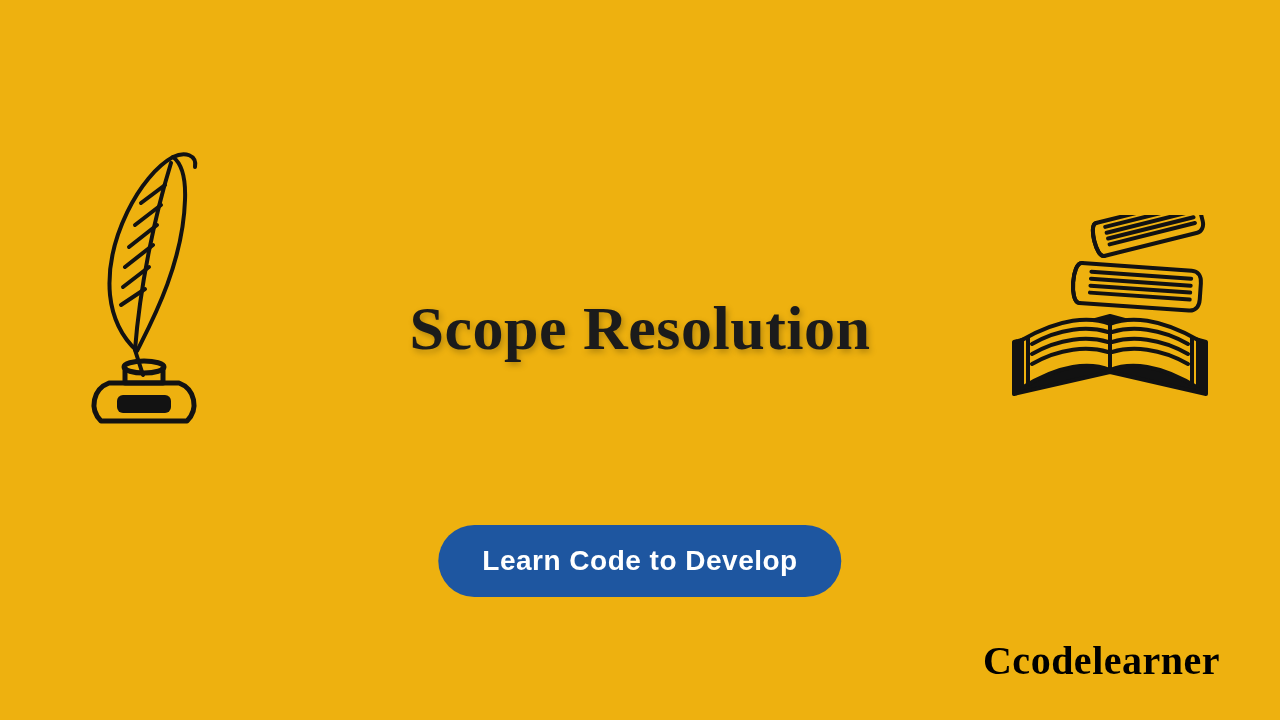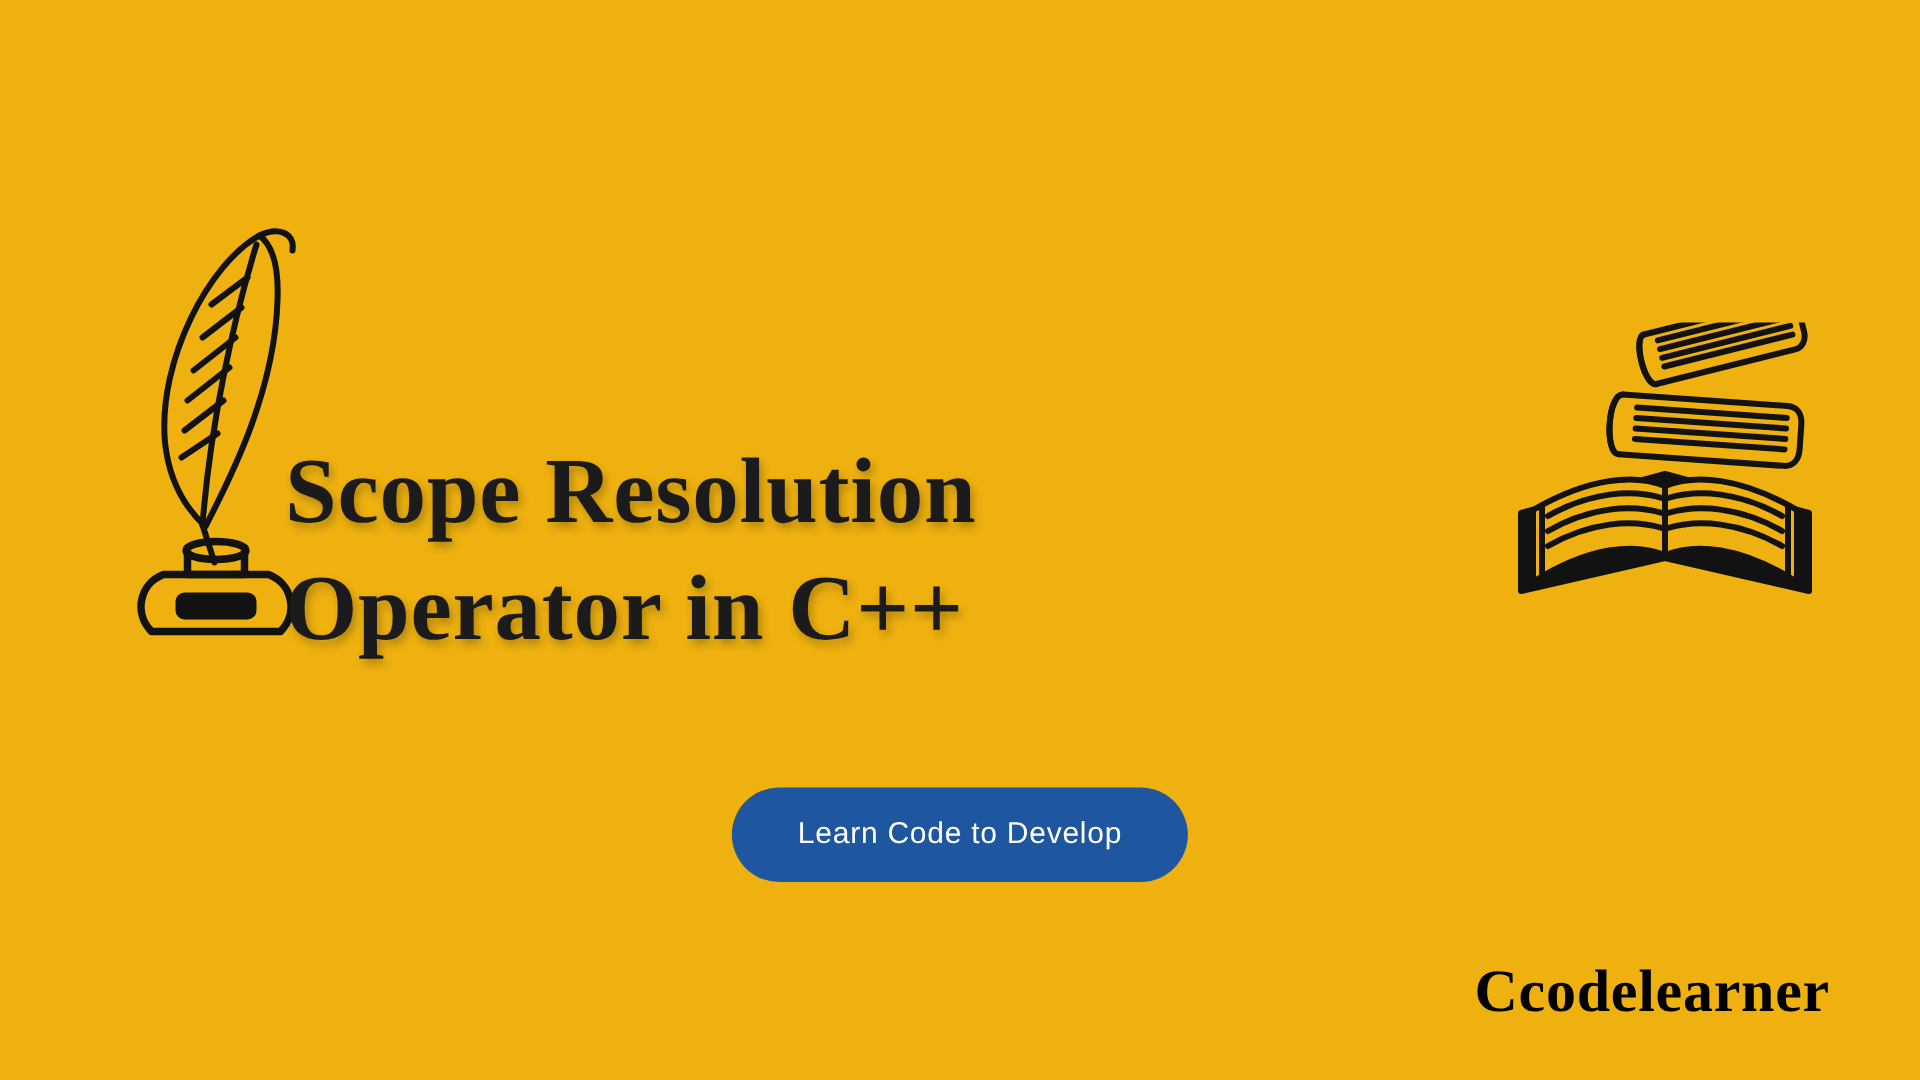--- a/index.html
+++ b/index.html
@@ -7,39 +7,39 @@
   body {
     background: #EEB10F;
     position: relative;
     font-family: Georgia, 'Times New Roman', serif;
   }
   .title {
     position: absolute;
     left: 50%;
     top: 290px;
     transform: translateX(-50%);
-    text-align: left;
+    text-align: center;
     color: #1b1b1b;
     font-size: 62px;
     font-weight: 600;
     line-height: 1.25;
     letter-spacing: 0.5px;
     text-shadow: 2px 3px 6px rgba(0,0,0,0.25);
     width: 900px;
   }
   .cta {
     position: absolute;
     left: 50%;
     top: 525px;
     transform: translateX(-50%);
     background: #1E56A0;
     color: #ffffff;
     font-family: 'Segoe UI', Arial, sans-serif;
-    font-size: 20px;
-    font-weight: 400;
+    font-size: 28px;
+    font-weight: 700;
     padding: 20px 44px;
     border-radius: 999px;
     letter-spacing: 0.5px;
   }
   .brand {
     position: absolute;
     right: 60px;
     bottom: 36px;
     color: #000000;
     font-family: Georgia, 'Times New Roman', serif;
@@ -142,20 +142,19 @@
 
         <path d="M188 30 L188 76"></path>
         <path d="M182 28 L182 74"></path>
       </g>
     </g>
   </svg>
 </div>
 
 <h1 class="title">
   <span>Scope Resolution</span><br>
-  <span>Operator in C++</span>
 </h1>
 
 <div class="cta">
   <span>Learn Code to Develop</span>
 </div>
 
 <div class="brand">Ccodelearner</div>
 
 </body></html>

